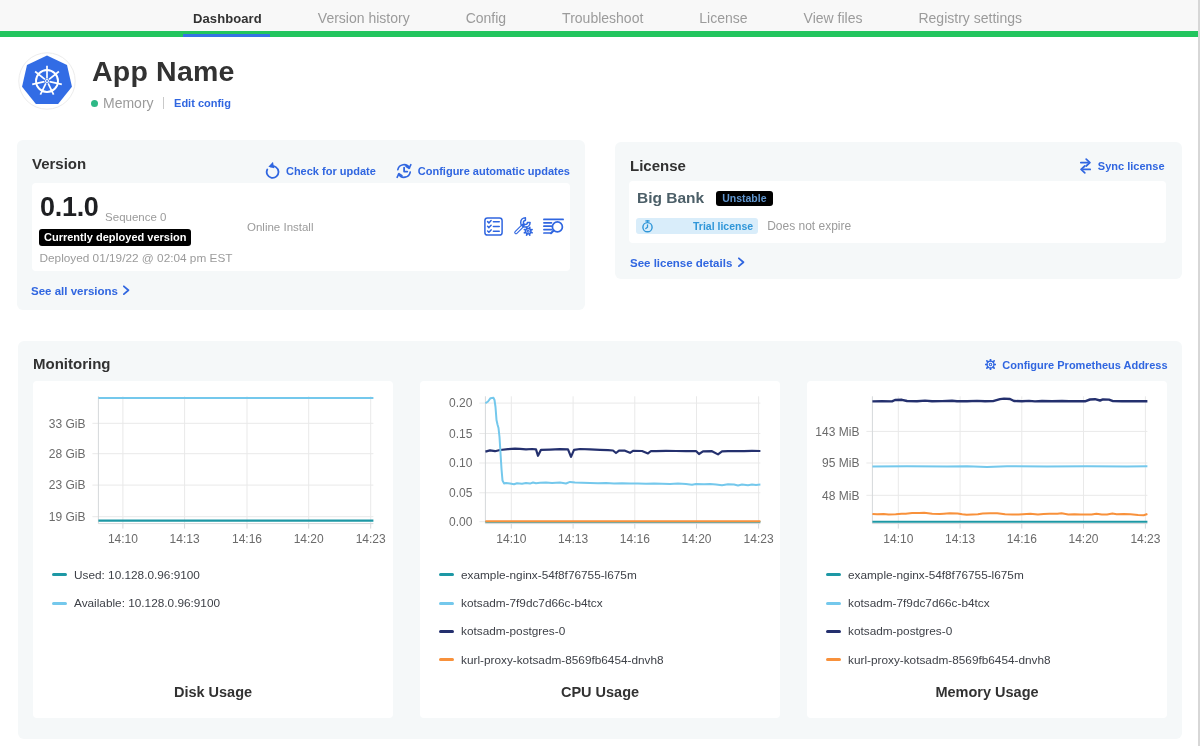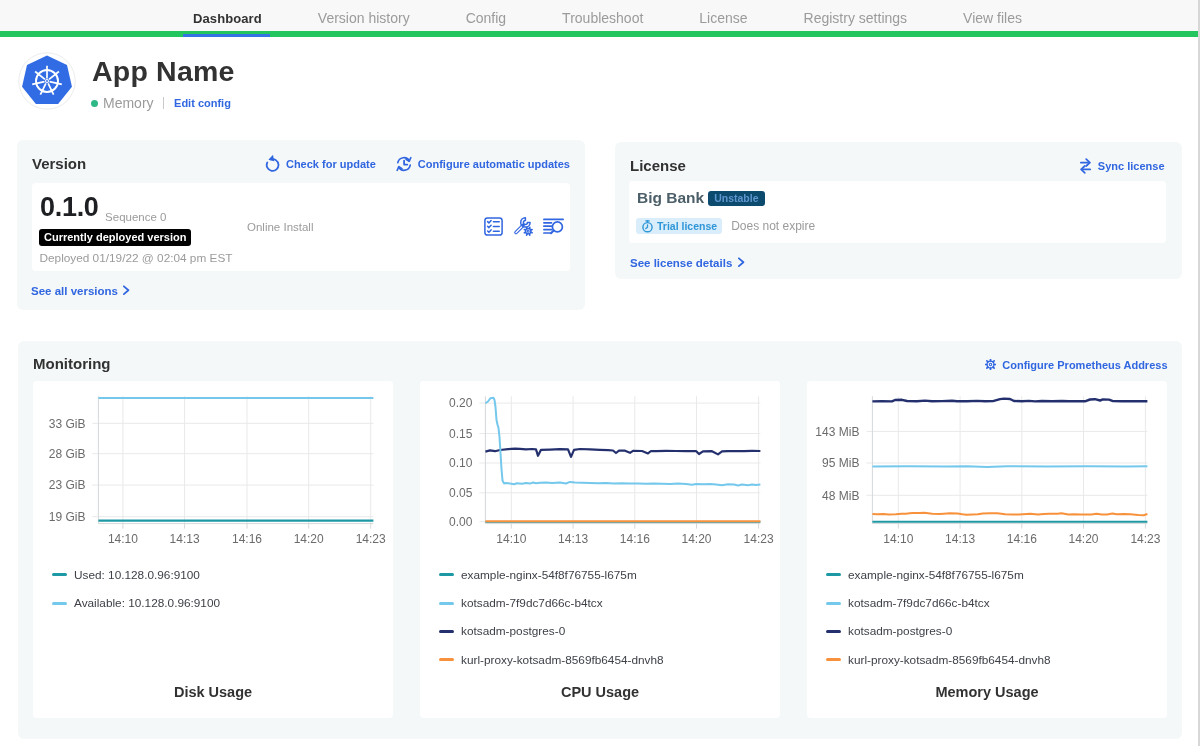--- a/index.html
+++ b/index.html
@@ -27,22 +27,22 @@
 .chtitle { position:absolute; left:0; width:100%; text-align:center; top:303.5px; font-size:14.5px; font-weight:700; color:#323232; }
 </style></head>
 <body>
 <div class="nav">
   <div class="tabs">
     <div class="tab active">Dashboard</div>
     <div class="tab">Version history</div>
     <div class="tab">Config</div>
     <div class="tab">Troubleshoot</div>
     <div class="tab">License</div>
+    <div class="tab">View files</div>
     <div class="tab">Registry settings</div>
-    <div class="tab">View files</div>
   </div>
   <div class="underline"></div>
 </div>
 <div class="rightline"></div>
 
 <div class="applogo"><svg width="58" height="58" viewBox="0 0 58 58">
       <circle cx="29" cy="29" r="28.2" fill="#fff" stroke="#ececec" stroke-width="1"></circle>
       <polygon points="29.00,3.40 49.01,13.04 53.96,34.70 40.11,52.06 17.89,52.06 4.04,34.70 8.99,13.04" fill="#326ce5"></polygon>
       <circle cx="29" cy="29" r="11.0" fill="none" stroke="#fff" stroke-width="1.9"></circle>
       <line x1="29.00" y1="26.40" x2="29.00" y2="13.80" stroke="#fff" stroke-width="1.7"></line>
@@ -58,21 +58,21 @@
 <div class="appname">App Name</div>
 <div class="readyrow">
     <span class="dot"></span>
     <span class="ready">Memory</span>
     <span class="vsep"></span>
     <span class="editcfg">Edit config</span>
   </div>
 
 <div class="card" style="left:17px; top:140px; width:568px; height:170px;">
   <div class="ctitle" style="left:15px; top:15px;">Version</div>
-  <div class="abs" style="right:15px; top:15px; display:flex; gap:20px; align-items:flex-end;">
+  <div class="abs" style="right:15px; top:22px; display:flex; gap:20px; align-items:flex-end;">
     <span class="link"><svg width="15" height="17" viewBox="0 0 15 17">
           <path d="M5.78 4.39 A5.9 5.9 0 1 1 2.25 7.51" fill="none" stroke="#3066e0" stroke-width="1.8" stroke-linecap="round"></path>
           <path d="M7.98 -0.21 L3.38 4.79 L9.18 6.19 Z" fill="#3066e0"></path>
         </svg>Check for update</span>
     <span class="link"><svg width="16" height="17" viewBox="0 0 16 17">
           <path d="M1.84 7.69 A6.3 6.3 0 0 1 13.46 5.85" fill="none" stroke="#3066e0" stroke-width="1.7" stroke-linecap="round"></path>
           <path d="M14.20 10.09 A6.3 6.3 0 0 1 2.54 12.15" fill="none" stroke="#3066e0" stroke-width="1.7" stroke-linecap="round"></path>
           <path d="M14.86 2.65 L13.06 6.45 L10.06 4.25" fill="none" stroke="#3066e0" stroke-width="1.6" stroke-linejoin="round" stroke-linecap="round"></path>
           <path d="M1.14 15.35 L2.94 11.55 L5.94 13.75" fill="none" stroke="#3066e0" stroke-width="1.6" stroke-linejoin="round" stroke-linecap="round"></path>
           <path d="M8.1 5.6 L8.1 9.6 L11.3 9.6" fill="none" stroke="#3066e0" stroke-width="1.8" stroke-linecap="round" stroke-linejoin="round"></path>
@@ -131,24 +131,24 @@
   <div class="ctitle" style="left:15px; top:15px;">License</div>
   <div class="abs" style="right:17px; top:16px;"><span class="link"><svg width="13" height="16" viewBox="0 0 13 16">
           <line x1="1.8" y1="4.6" x2="9.0" y2="4.6" stroke="#3066e0" stroke-width="1.7" stroke-linecap="round"></line>
           <path d="M7.2 1.2 L10.9 4.6 L7.2 8.0" fill="none" stroke="#3066e0" stroke-width="1.7" stroke-linecap="round" stroke-linejoin="round"></path>
           <line x1="11.2" y1="11.4" x2="4.0" y2="11.4" stroke="#3066e0" stroke-width="1.7" stroke-linecap="round"></line>
           <path d="M5.8 8.0 L2.1 11.4 L5.8 14.8" fill="none" stroke="#3066e0" stroke-width="1.7" stroke-linecap="round" stroke-linejoin="round"></path>
         </svg>Sync license</span></div>
   <div class="white" style="left:14px; top:39px; width:537px; height:61.5px;">
     <div class="abs" style="left:8px; top:8px; display:flex; align-items:center;">
       <span style="font-size:15.5px; font-weight:700; color:#4c5f68;">Big Bank</span>
-      <span style="margin-left:4px; height:15px; line-height:15px; padding:0 6px; border-radius:3px; background:#0c4a6e; color:#6096cf; font-size:10.5px; font-weight:700;">Unstable</span>
+      <span style="margin-left:12px; height:15px; line-height:15px; padding:0 6px; border-radius:3px; background:#000000; color:#6096cf; font-size:10.5px; font-weight:700;">Unstable</span>
     </div>
     <div class="abs" style="left:7px; top:37px; display:flex; align-items:center;">
-      <span style="height:16px; display:inline-flex; align-items:center; padding:0 5px; border-radius:3px; background:#d9edfa; color:#2f96d8; font-size:10.5px; font-weight:700;">
+      <span style="height:16px; display:inline-flex; align-items:center; padding:0 5px; border-radius:3px; background:#d9edfa; color:#2f96d8; font-size:10.5px; font-weight:700;gap:36px;">
           <svg width="13" height="13" viewBox="0 0 13 13">
             <circle cx="6.5" cy="7.2" r="4.6" fill="none" stroke="#2f96d8" stroke-width="1.4"></circle>
             <line x1="6.5" y1="0.9" x2="6.5" y2="2.2" stroke="#2f96d8" stroke-width="1.6" stroke-linecap="round"></line>
             <line x1="4.9" y1="0.9" x2="8.1" y2="0.9" stroke="#2f96d8" stroke-width="1.4" stroke-linecap="round"></line>
             <path d="M6.5 4.8 L6.5 7.2 L4.8 8.6" fill="none" stroke="#2f96d8" stroke-width="1.3" stroke-linecap="round" stroke-linejoin="round"></path>
           </svg>
           <span style="margin-left:3px;">Trial license</span>
         </span>
       <span style="margin-left:9px; font-size:12px; color:#9b9b9b;">Does not expire</span>
     </div>

